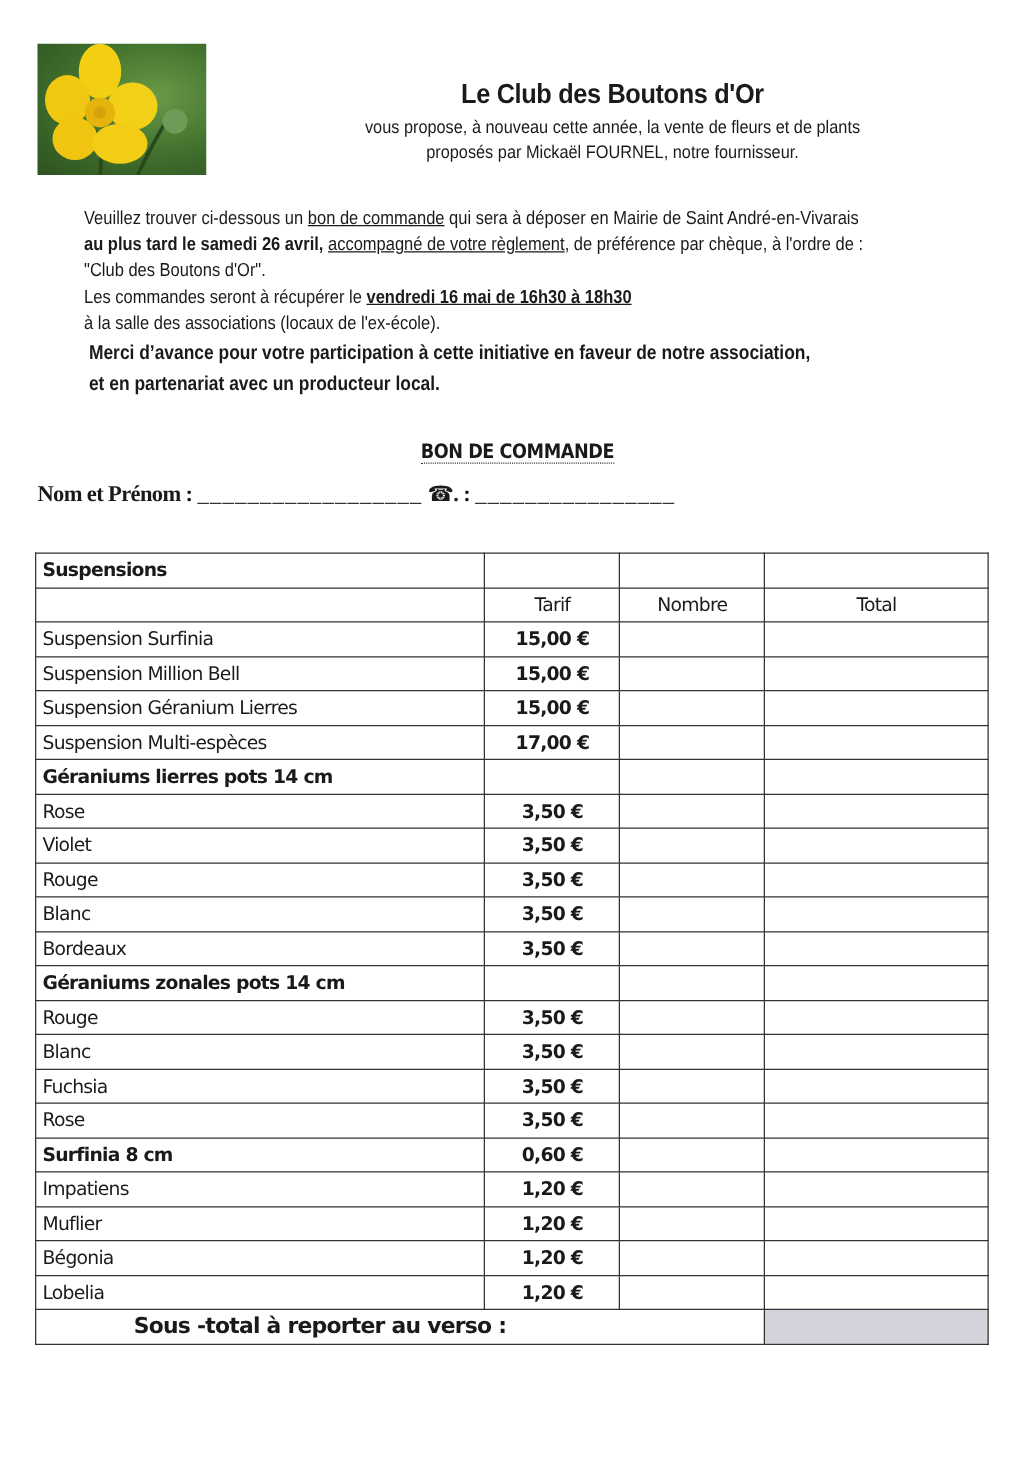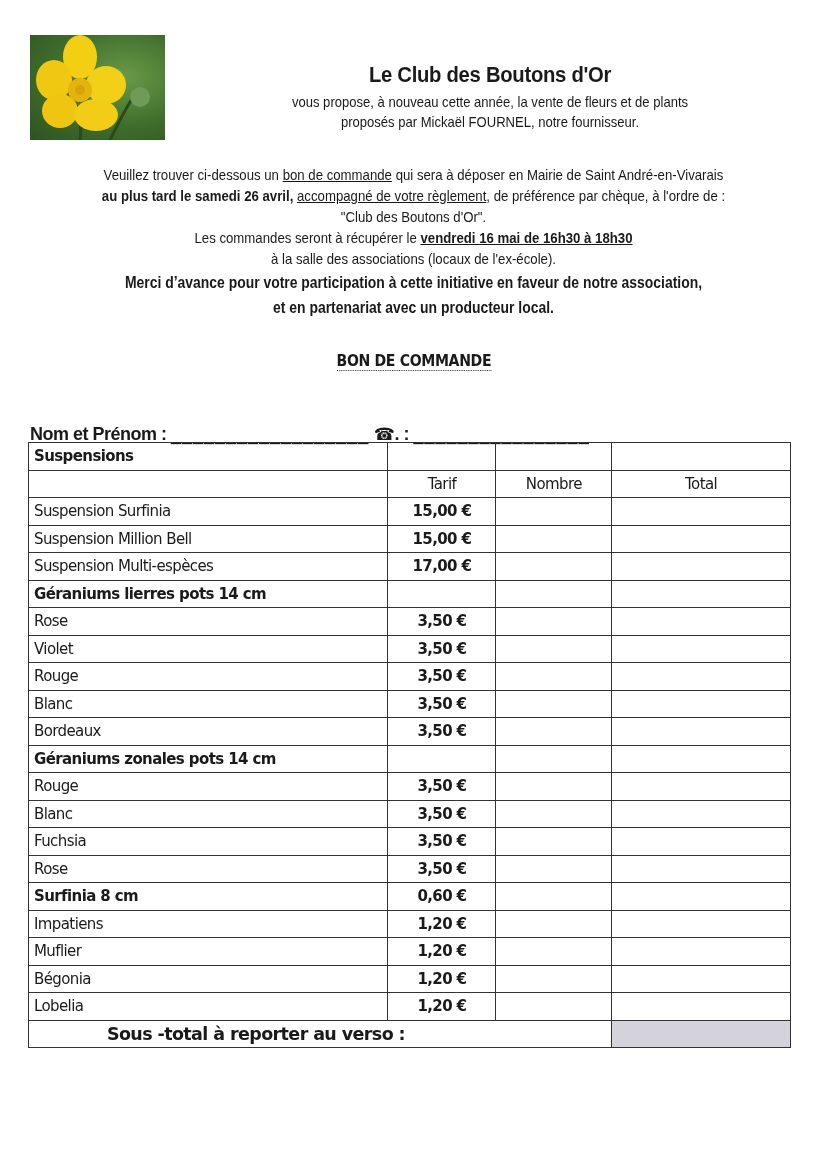--- a/index.html
+++ b/index.html
@@ -6,31 +6,31 @@
   body { width: 827px; height: 1169px; position: relative; overflow: hidden; color: #1a1a1a; }
   .page { position: absolute; left: 0; top: 0; width: 827px; height: 1169px; padding-left: 32px; }
 
   .logo { position: absolute; left: 30px; top: 35px; width: 135px; height: 105px; overflow: hidden; background: radial-gradient(ellipse at 70% 40%, #6a9a48 0%, #3f6e2c 55%, #2d5220 100%); }
   .logo svg { display: block; }
 
   .header-text { position: absolute; left: 180px; top: 62px; width: 620px; text-align: center; font-family: "Liberation Sans", sans-serif; }
   .club-title { font-size: 22px; font-weight: bold; letter-spacing: -0.3px; transform: scaleX(0.92); margin-bottom: 4px; }
   .intro-line { font-size: 14.5px; line-height: 20px; transform: scaleX(0.9); }
 
-  .notice { position: absolute; left: 20px; top: 164px; width: 787px; text-align: center; font-family: "Liberation Sans", sans-serif; font-size: 15px; line-height: 21px; }
+  .notice { position: absolute; left: 20px; top: 164px; width: 787px; font-family: "Liberation Sans", sans-serif; font-size: 15px; line-height: 21px; }
   .notice .line { transform: scaleX(0.88); white-space: nowrap; }
   .notice b { font-weight: bold; }
   .notice u { text-decoration: underline; }
   .thanks { font-size: 16px; font-weight: bold; line-height: 25px; margin-top: 1px; }
   .thanks .line { transform: scaleX(0.87); }
 
   .order-title { position: absolute; left: 0; top: 351px; width: 827px; text-align: center; font-family: "DejaVu Sans", sans-serif; font-size: 16px; font-weight: bold; letter-spacing: -0.4px; }
   .order-title span { border-bottom: 1px dotted #333; transform: scaleX(0.88); display: inline-block; }
 
-  .name-line { position: absolute; left: 30px; top: 424px; width: 760px; font-family: Liberation Sans, sans-serif; font-size: 18px; font-weight: bold; white-space: nowrap; letter-spacing: -0.5px; }
+  .name-line { position: absolute; left: 30px; top: 385px; width: 760px; font-family: Liberation Serif, serif; font-size: 18px; font-weight: bold; white-space: nowrap; letter-spacing: -0.5px; }
   .name-line .dashes { font-weight: normal; letter-spacing: 1px; }
   .phone-icon { font-size: 17px; font-weight: normal; }
 
   table.order { position: absolute; left: 28px; top: 442px; width: 763px; border-collapse: collapse; font-family: "DejaVu Sans", sans-serif; }
   table.order td { border: 1px solid #333; height: 26.5px; padding: 0 5px; font-size: 15px; vertical-align: middle; letter-spacing: -0.6px; }
   col.c1 { width: 360px; } col.c2 { width: 108px; } col.c3 { width: 116px; } col.c4 { width: 179px; }
   td.head { text-align: center; font-size: 17px; letter-spacing: -0.3px; }
   td.cat { font-weight: bold; font-size: 17px; }
   td.price { font-weight: bold; text-align: center; font-size: 14.5px; }
   td.item { font-size: 15px; }
@@ -112,20 +112,26 @@
           <td></td>
           <td></td>
         </tr>
         <tr>
           <td class="item">Suspension Million Bell</td>
           <td class="price">15,00 €</td>
           <td></td>
           <td></td>
         </tr>
         <tr>
+          <td class="item">Suspension Géranium Lierres</td>
+          <td class="price">15,00 €</td>
+          <td></td>
+          <td></td>
+        </tr>
+        <tr>
           <td class="item">Suspension Multi-espèces</td>
           <td class="price">17,00 €</td>
           <td></td>
           <td></td>
         </tr>
         <tr>
           <td class="cat">Géraniums lierres pots 14 cm</td>
           <td class="price"></td>
           <td></td>
           <td></td>

